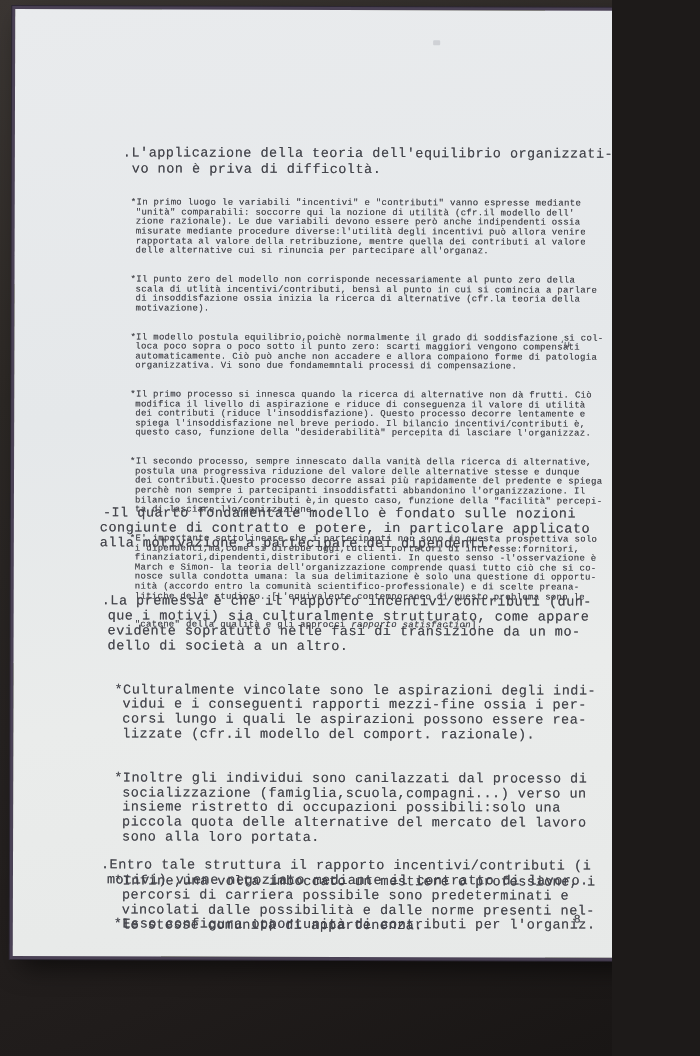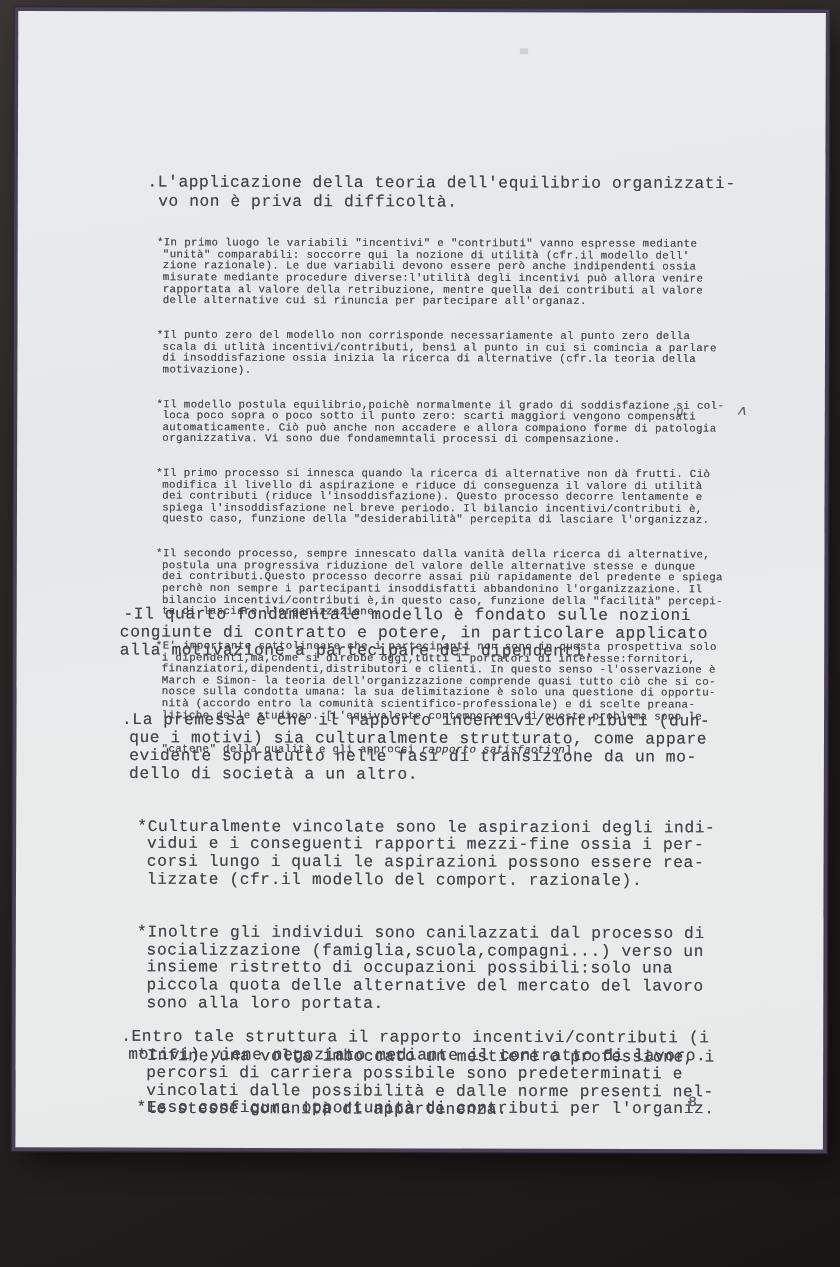--- a/index.html
+++ b/index.html
@@ -1,17 +1,17 @@
 <!DOCTYPE html>
 <html><head>
 <meta charset="utf-8">
 <style>
   html,body{margin:0;padding:0;background:#1d1a19;}
   .photo{
-    position:relative;width:700px;height:1056px;overflow:hidden;
+    position:relative;width:612px;height:1056px;overflow:hidden;
     background:linear-gradient(155deg,#3b3633 0%,#2c2825 30%,#262221 55%,#201c1b 80%,#191615 100%);
     font-family:"Liberation Mono","DejaVu Sans Mono",monospace;
   }
   .paper{
     position:absolute;left:14px;top:10px;width:673px;height:947px;
     background:linear-gradient(172deg,#e9ebed 0%,#e5e8ea 40%,#eaeceb 70%,#e7e9e8 100%);
     box-shadow:0 0 0 3px #4a4155, 0 0 0 4px #2c2733, 8px 10px 26px rgba(0,0,0,.6);
     transform:rotate(.15deg);
   }
   .smudge{position:absolute;left:418px;top:30px;width:7px;height:5px;background:#b9bcc2;opacity:.55;border-radius:1px;}

